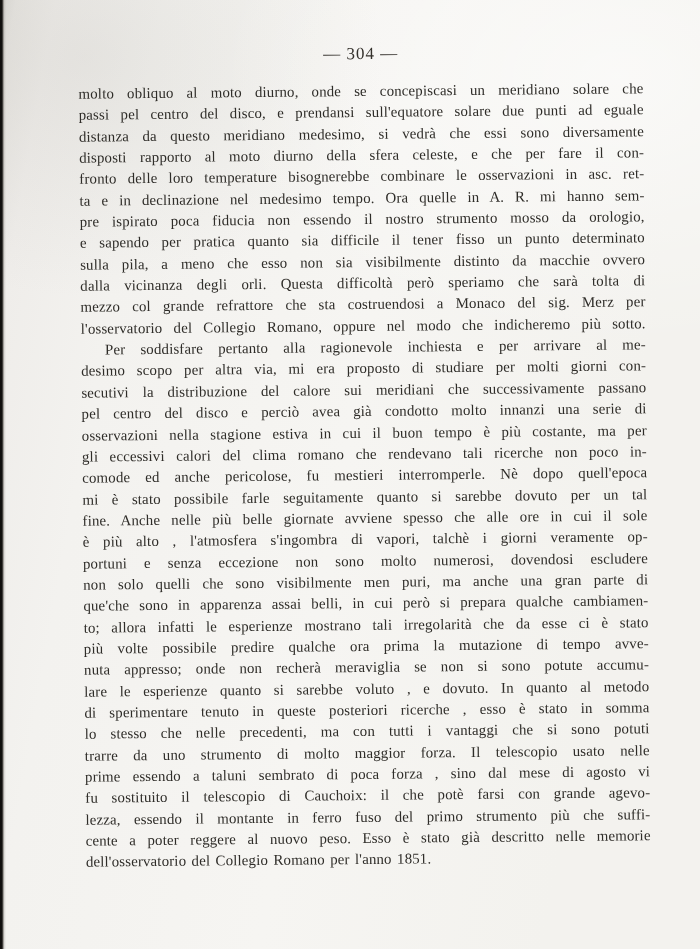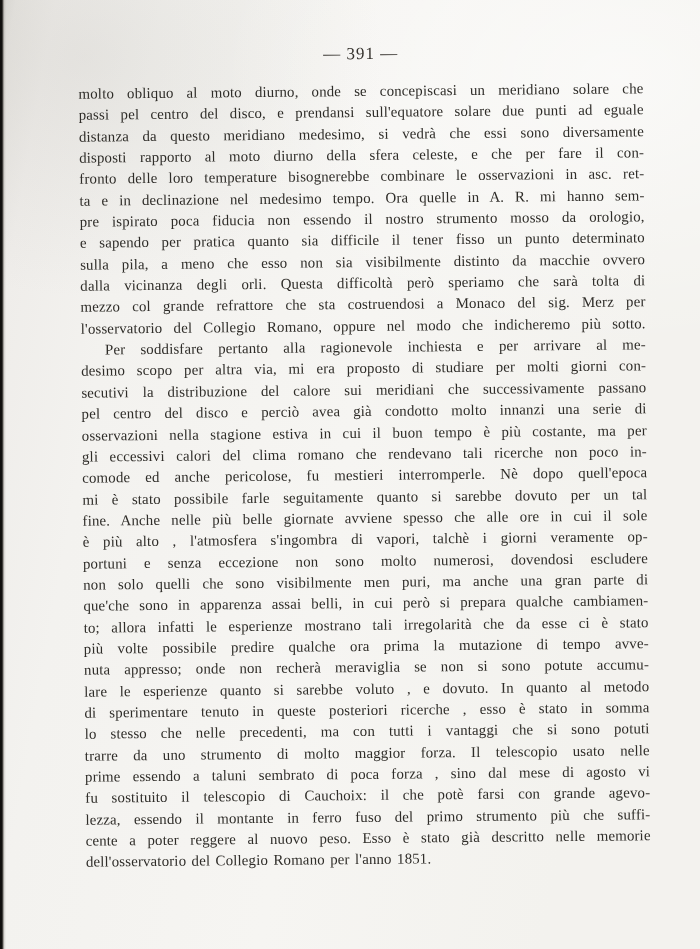--- a/index.html
+++ b/index.html
@@ -54,21 +54,21 @@
   .line.indent { text-indent: 24px; }
   .line.flush-last { text-align-last: left; }
 </style>
 </head>
 <body>
 
 <div class="page">
   <div class="binding-edge"></div>
   <div class="content">
     <div class="header">
-      <span>— 391 —</span>
+      <span>— 304 —</span>
     </div>
     <div class="text-block" id="text-block">
         <div>
           <div class="line">molto obliquo al moto diurno, onde se concepiscasi un meridiano solare che</div>
           <div class="line">passi pel centro del disco, e prendansi sull'equatore solare due punti ad eguale</div>
           <div class="line">distanza da questo meridiano medesimo, si vedrà che essi sono diversamente</div>
           <div class="line">disposti rapporto al moto diurno della sfera celeste, e che per fare il con-</div>
           <div class="line">fronto delle loro temperature bisognerebbe combinare le osservazioni in asc. ret-</div>
           <div class="line">ta e in declinazione nel medesimo tempo. Ora quelle in A. R. mi hanno sem-</div>
           <div class="line">pre ispirato poca fiducia non essendo il nostro strumento mosso da orologio,</div>

